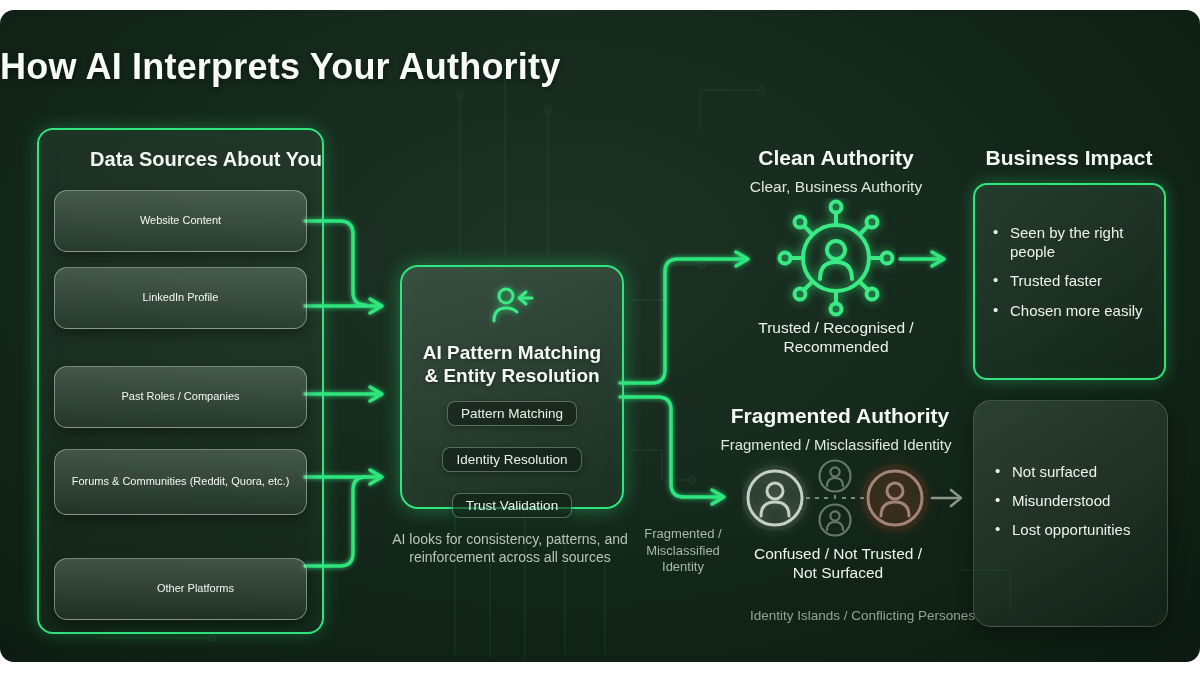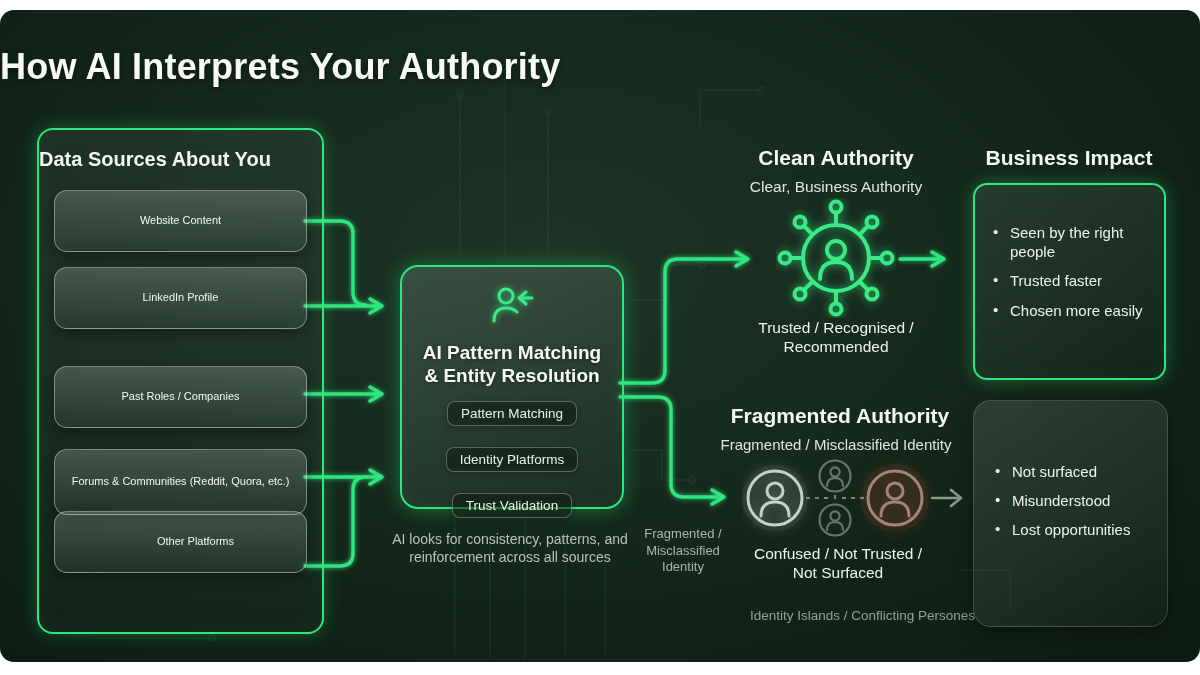--- a/index.html
+++ b/index.html
@@ -10,26 +10,26 @@
          overflow:hidden;}
   .abs{position:absolute;}
 
   .main-title{left:0;top:36px;width:980px;text-align:left;color:#f7faf7;font-size:36px;
               font-weight:700;letter-spacing:.2px;text-shadow:0 2px 6px rgba(0,0,0,.45);}
 
   
   .src-panel{left:37px;top:118px;width:283px;height:502px;border:2px solid #2fe57e;border-radius:16px;
              background:linear-gradient(160deg, rgba(210,225,215,.06), rgba(255,255,255,.015));
              box-shadow:0 0 18px rgba(47,229,126,.30), inset 0 0 26px rgba(47,229,126,.05);}
-  .src-heading{left:0;top:18px;width:283px;text-align:left;color:#f2f6f2;font-size:20px;font-weight:700;}
+  .src-heading{left:0;top:18px;width:283px;text-align:right;color:#f2f6f2;font-size:20px;font-weight:700;}
   .src-box{left:15px;width:253px;height:62px;border-radius:13px;display:flex;align-items:center;justify-content:center;
            background:linear-gradient(180deg, rgba(188,203,193,.26), rgba(112,130,120,.13));
            border:1.5px solid rgba(218,232,223,.45);box-shadow:0 5px 12px rgba(0,0,0,.30);
            color:#f4f7f4;font-size:11px;text-align:center;line-height:1.25;padding:0 10px;box-sizing:border-box;}
-  .src-1{top:60px;}.src-2{top:137px;}.src-3{top:236px;}.src-4{top:319px;height:66px;}.src-5{top:381px;padding-left:40px;}
+  .src-1{top:60px;}.src-2{top:137px;}.src-3{top:236px;}.src-4{top:319px;height:66px;}.src-5{top:428px;padding-left:40px;}
 
   
   .ai-box{left:400px;top:255px;width:220px;height:240px;border:2px solid #2fe57e;border-radius:18px;
           background:linear-gradient(150deg, rgba(178,198,186,.20), rgba(70,92,78,.10));
           box-shadow:0 0 20px rgba(47,229,126,.40), inset 0 0 22px rgba(47,229,126,.06);}
   .ai-icon{left:87px;top:16px;}
   .ai-title{left:0;top:74px;width:220px;text-align:center;color:#f6f9f6;font-size:19px;font-weight:700;line-height:1.22;
             text-shadow:0 1px 4px rgba(0,0,0,.4);}
   .ai-pills{left:0;top:134px;width:220px;display:flex;flex-direction:column;align-items:center;gap:21px;}
   .pill{background:rgba(14,26,18,.55);border:1px solid rgba(198,218,206,.38);border-radius:8px;color:#e9f0ea;
@@ -142,21 +142,21 @@
           <path d="M43 15 H31"></path>
             <path d="M37 9 L30 15 L37 21"></path>
         </g>
       </svg>
       <div class="abs ai-title">
         <div>AI Pattern Matching</div>
         <div>&amp; Entity Resolution</div>
       </div>
       <div class="abs ai-pills">
         <div class="pill">Pattern Matching</div>
-        <div class="pill">Identity Platforms</div>
+        <div class="pill">Identity Resolution</div>
         <div class="pill">Trust Validation</div>
       </div>
     </div>
     <div class="abs ai-caption">AI looks for consistency, patterns, and reinforcement across all sources</div>
 
     <div class="abs frag-label">Fragmented / Misclassified Identity</div>
 
     <div class="abs clean-heading">Clean Authority</div>
     <div class="abs clean-sub">Clear, Business Authority</div>
     <svg class="abs net-icon" width="120" height="120" viewBox="0 0 120 120">

